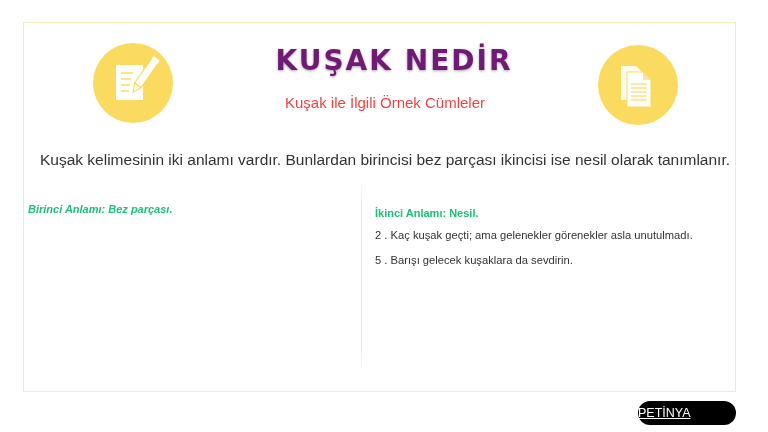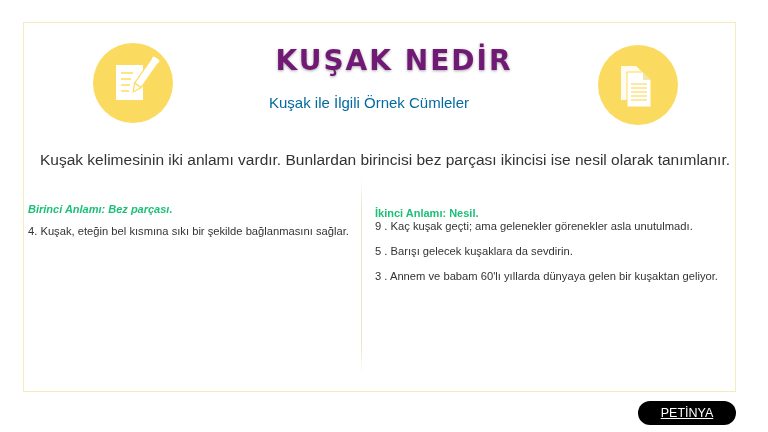--- a/index.html
+++ b/index.html
@@ -46,21 +46,22 @@
       text-shadow: 0 1px 3px rgba(0,0,0,0.35);
       margin-left: 10px;
     }
     .subtitle {
       position: absolute;
       left: 0;
       width: 738px;
       top: 94px;
       text-align: center;
       font-size: 15px;
-      color: #0369a1;
+      color: #ef4444;
+      padding-left: 16px;
     }
     .intro {
       position: absolute;
       left: 0;
       width: 770px;
       top: 151px;
       text-align: center;
       font-size: 15.5px;
       color: #333333;
     }
@@ -76,38 +77,38 @@
       position: absolute;
       font-size: 11.2px;
       color: #333333;
     }
     .col-left { left: 28px; top: 203px; }
     .col-right { left: 375px; top: 207px; }
     .col-heading {
       color: #1cbf78;
       font-weight: bold;
       font-size: 11px;
+      margin-bottom: 9px;
     }
     .col-item {
       margin-bottom: 10px;
       white-space: nowrap;
       line-height: 15px;
     }
     .col-left .col-heading { margin-bottom: 9px; font-style: italic; }
     .petinya {
       position: absolute;
       left: 638px;
       top: 401px;
       width: 98px;
       height: 24px;
       border-radius: 12px;
       background: #000000;
       color: #ffffff;
       font-size: 12.5px;
-      text-align: center;
       line-height: 24px;
       text-decoration: underline;
       cursor: pointer;
     }
   </style>
 </head>
 <body>
 
 <div class="frame"></div>
 
@@ -140,23 +141,21 @@
 </div>
 
 <div class="title">KUŞAK NEDİR</div>
 <div class="subtitle">Kuşak ile İlgili Örnek Cümleler</div>
 <div class="intro">Kuşak kelimesinin iki anlamı vardır. Bunlardan birincisi bez parçası ikincisi ise nesil olarak tanımlanır.</div>
 
 <div class="divider"></div>
 
 <div class="col col-left">
   <div class="col-heading">Birinci Anlamı: Bez parçası.</div>
-  <div class="col-item">4. Kuşak, eteğin bel kısmına sıkı bir şekilde bağlanmasını sağlar.</div>
 </div>
 
 <div class="col col-right">
   <div class="col-heading">İkinci Anlamı: Nesil.</div>
-  <div class="col-item">9 . Kaç kuşak geçti; ama gelenekler görenekler asla unutulmadı.</div>
+  <div class="col-item">2 . Kaç kuşak geçti; ama gelenekler görenekler asla unutulmadı.</div>
   <div class="col-item">5 . Barışı gelecek kuşaklara da sevdirin.</div>
-  <div class="col-item">3 . Annem ve babam 60'lı yıllarda dünyaya gelen bir kuşaktan geliyor.</div>
 </div>
 
 <div class="petinya">PETİNYA</div>
 
 </body></html>

